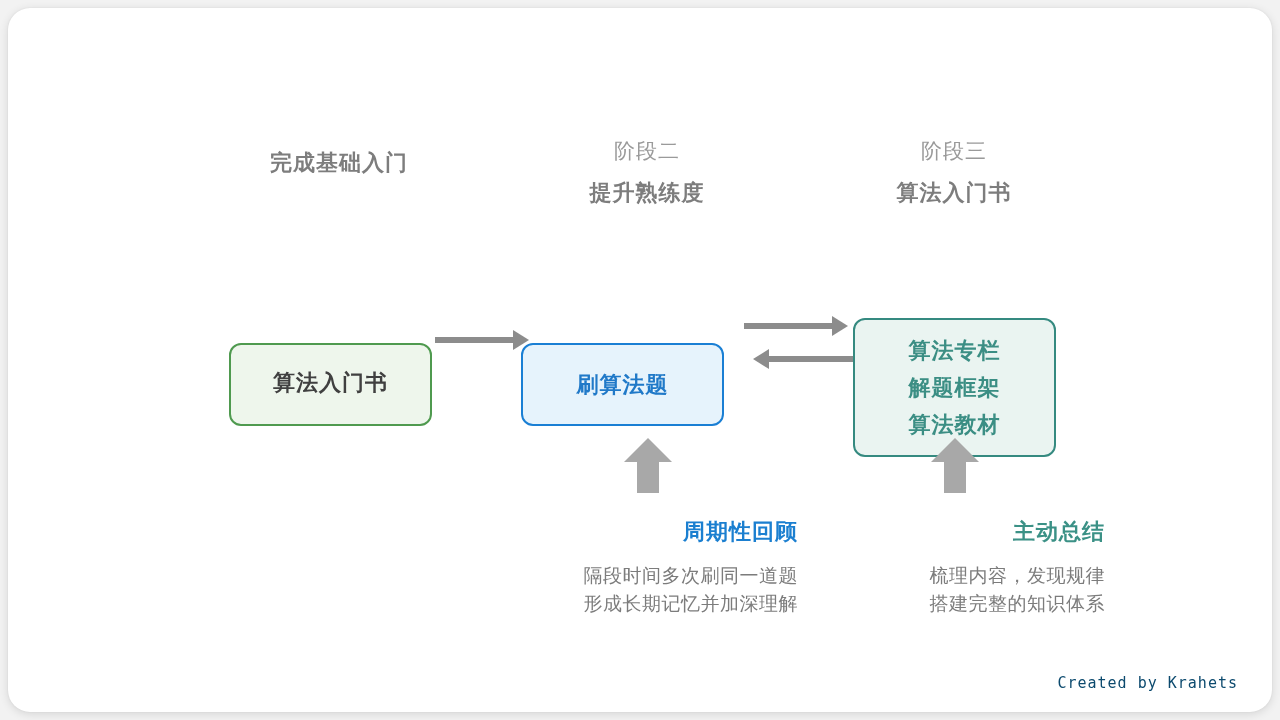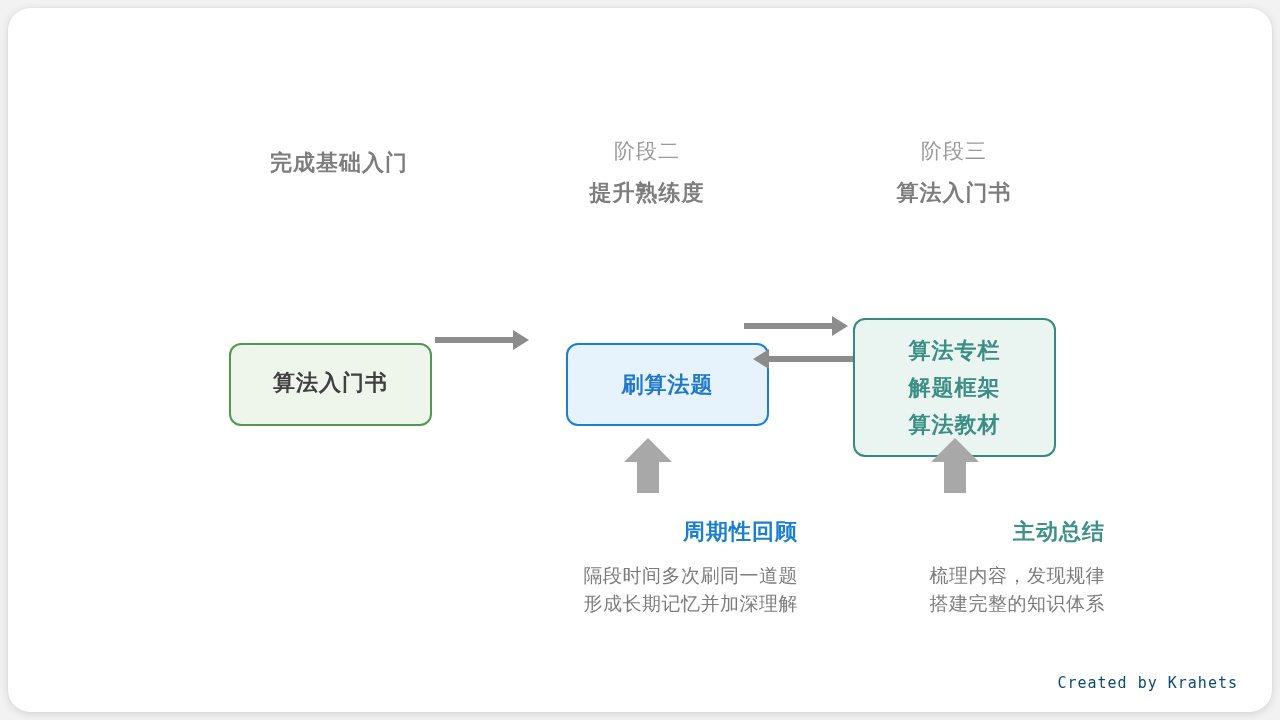--- a/index.html
+++ b/index.html
@@ -171,21 +171,21 @@
     <div class="stage-title">算法入门书</div>
   </div>
 
   <div class="node node-green" style="left:221px; top:291px; width:203px; height:83px;">
     <div class="node-line">算法入门书</div>
   </div>
 
   <div class="arrow-h" style="left:427px; top:329px; width:82px;"></div>
   <div class="arrow-head-right" style="left:505px; top:322px;"></div>
 
-  <div class="node node-blue" style="left:558px; top:291px; width:203px; height:83px;">
+  <div class="node node-blue" style="left:513px; top:291px; width:203px; height:83px;">
     <div class="node-line">刷算法题</div>
   </div>
 
   <div class="arrow-h" style="left:736px; top:315px; width:92px;"></div>
   <div class="arrow-head-right" style="left:824px; top:308px;"></div>
 
   <div class="arrow-h" style="left:761px; top:348px; width:84px;"></div>
   <div class="arrow-head-left" style="left:745px; top:341px;"></div>
 
   <div class="node node-teal" style="left:845px; top:266px; width:203px; height:139px;">

